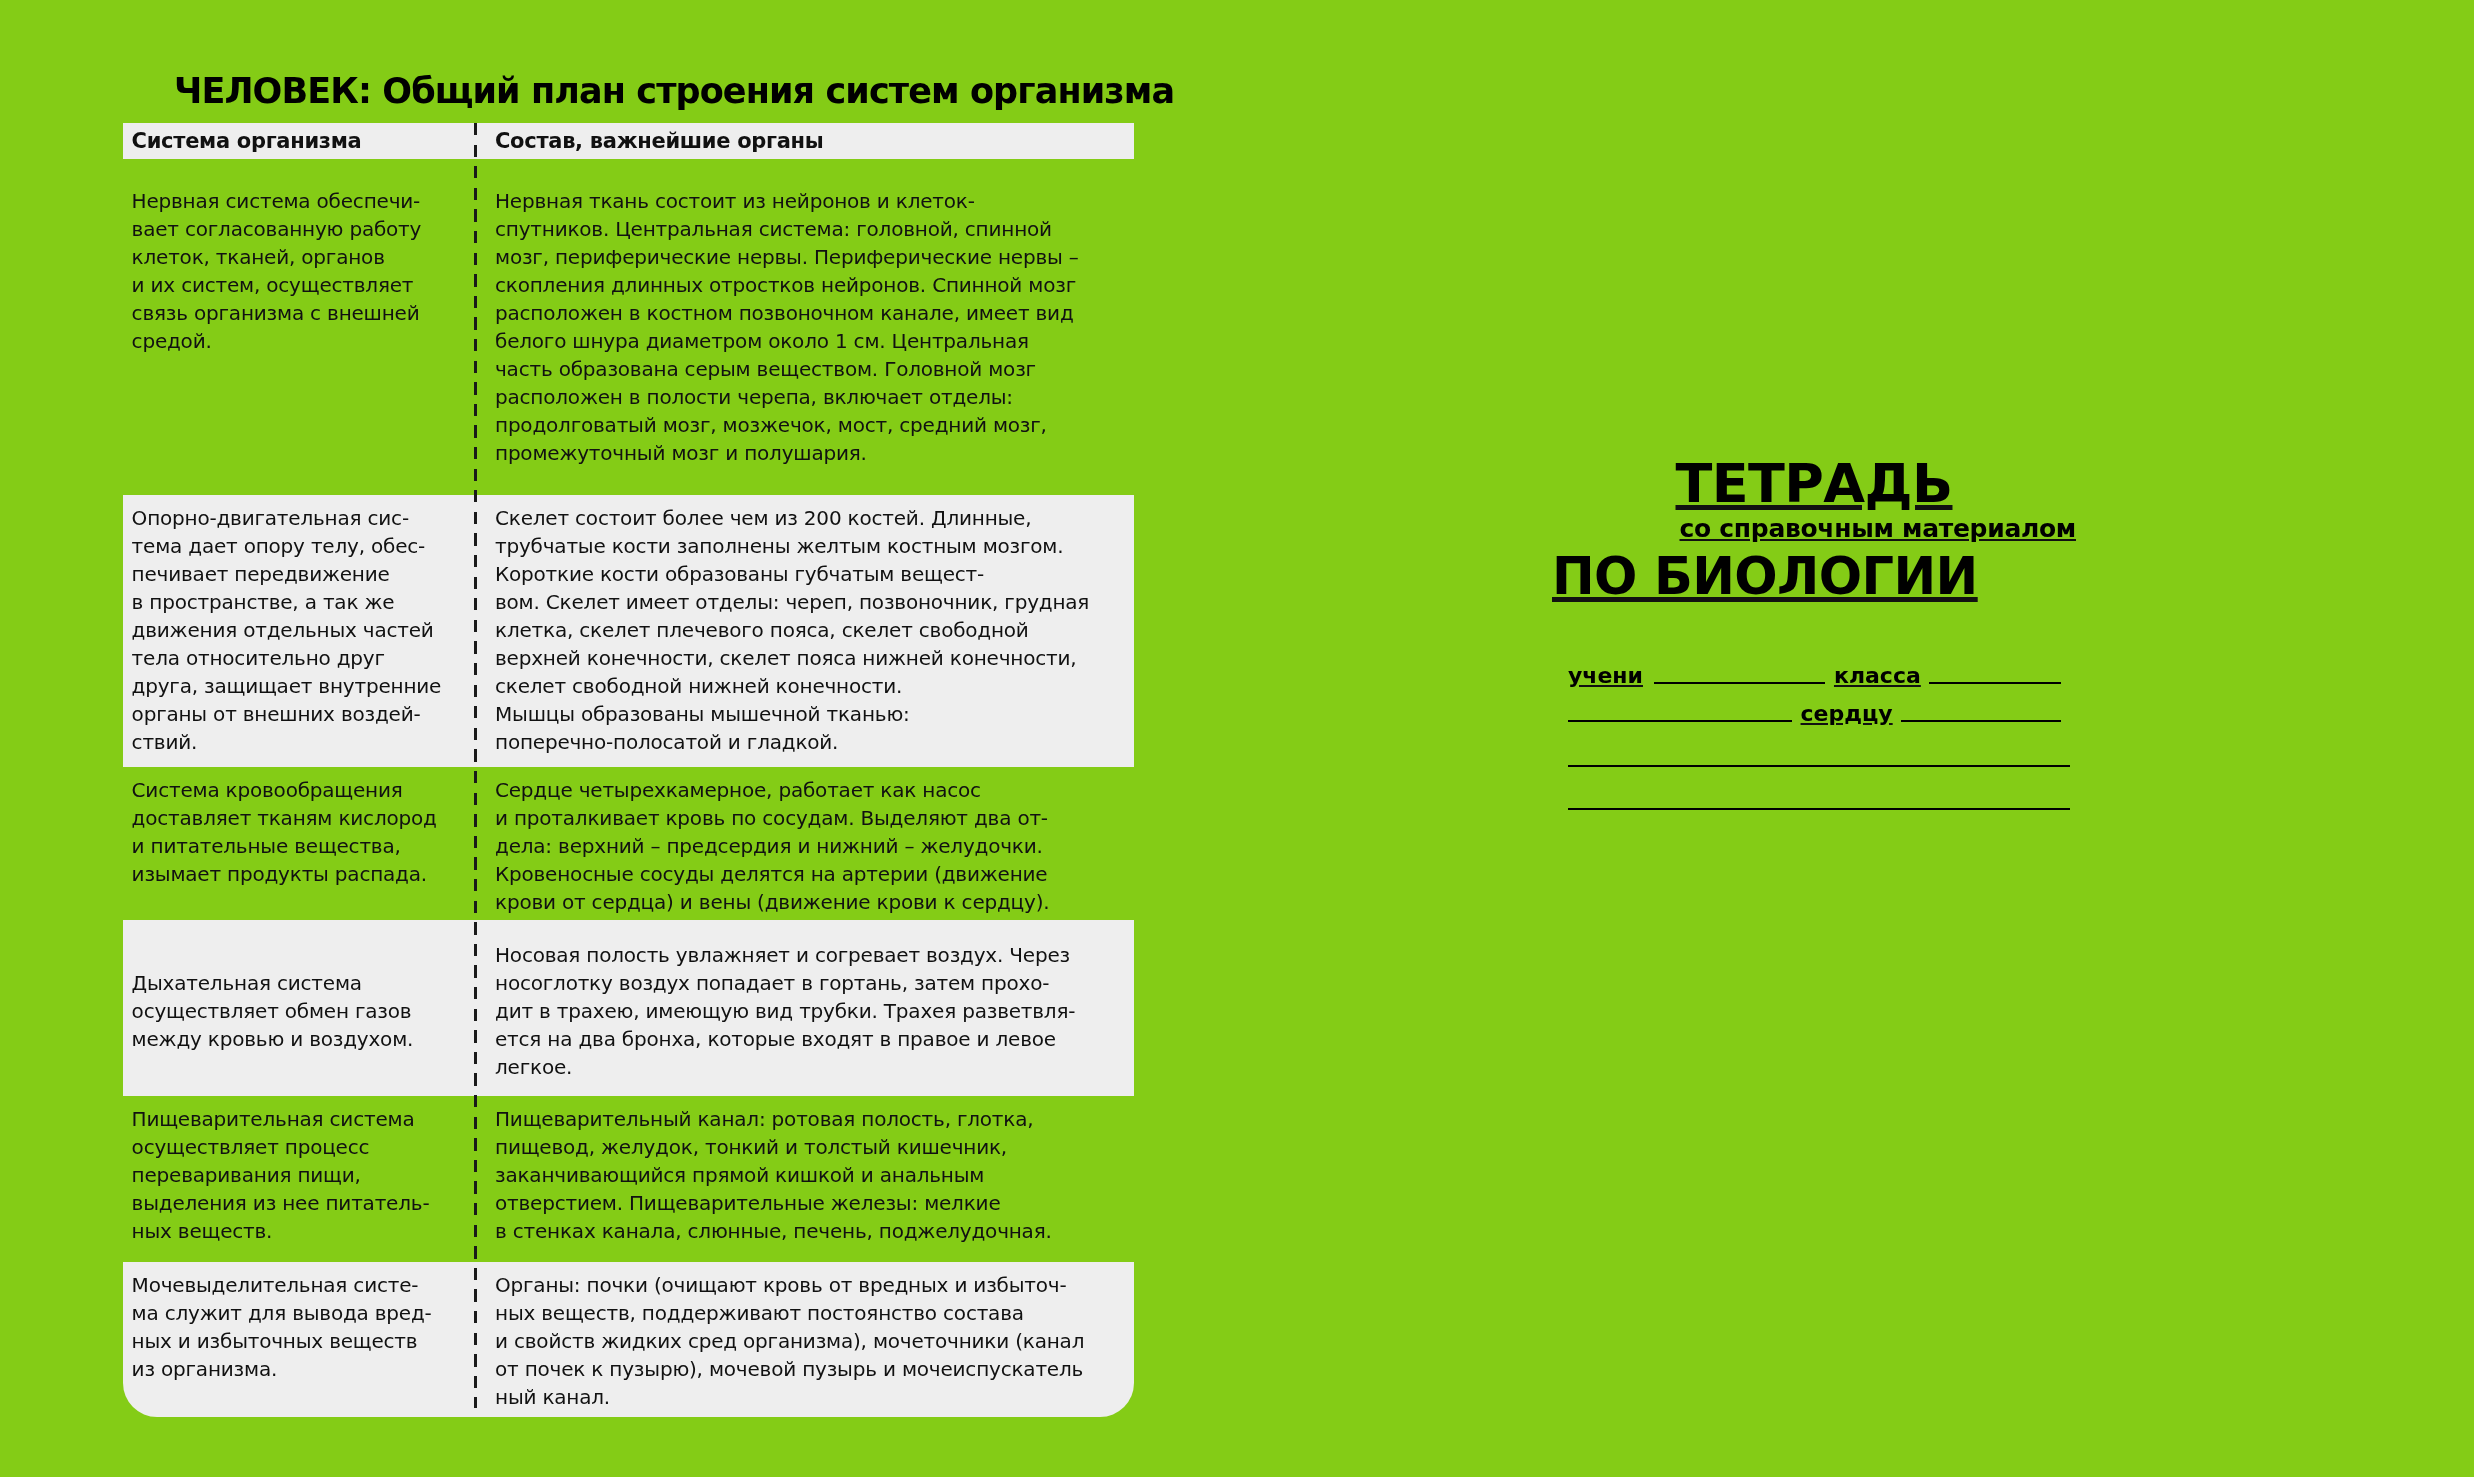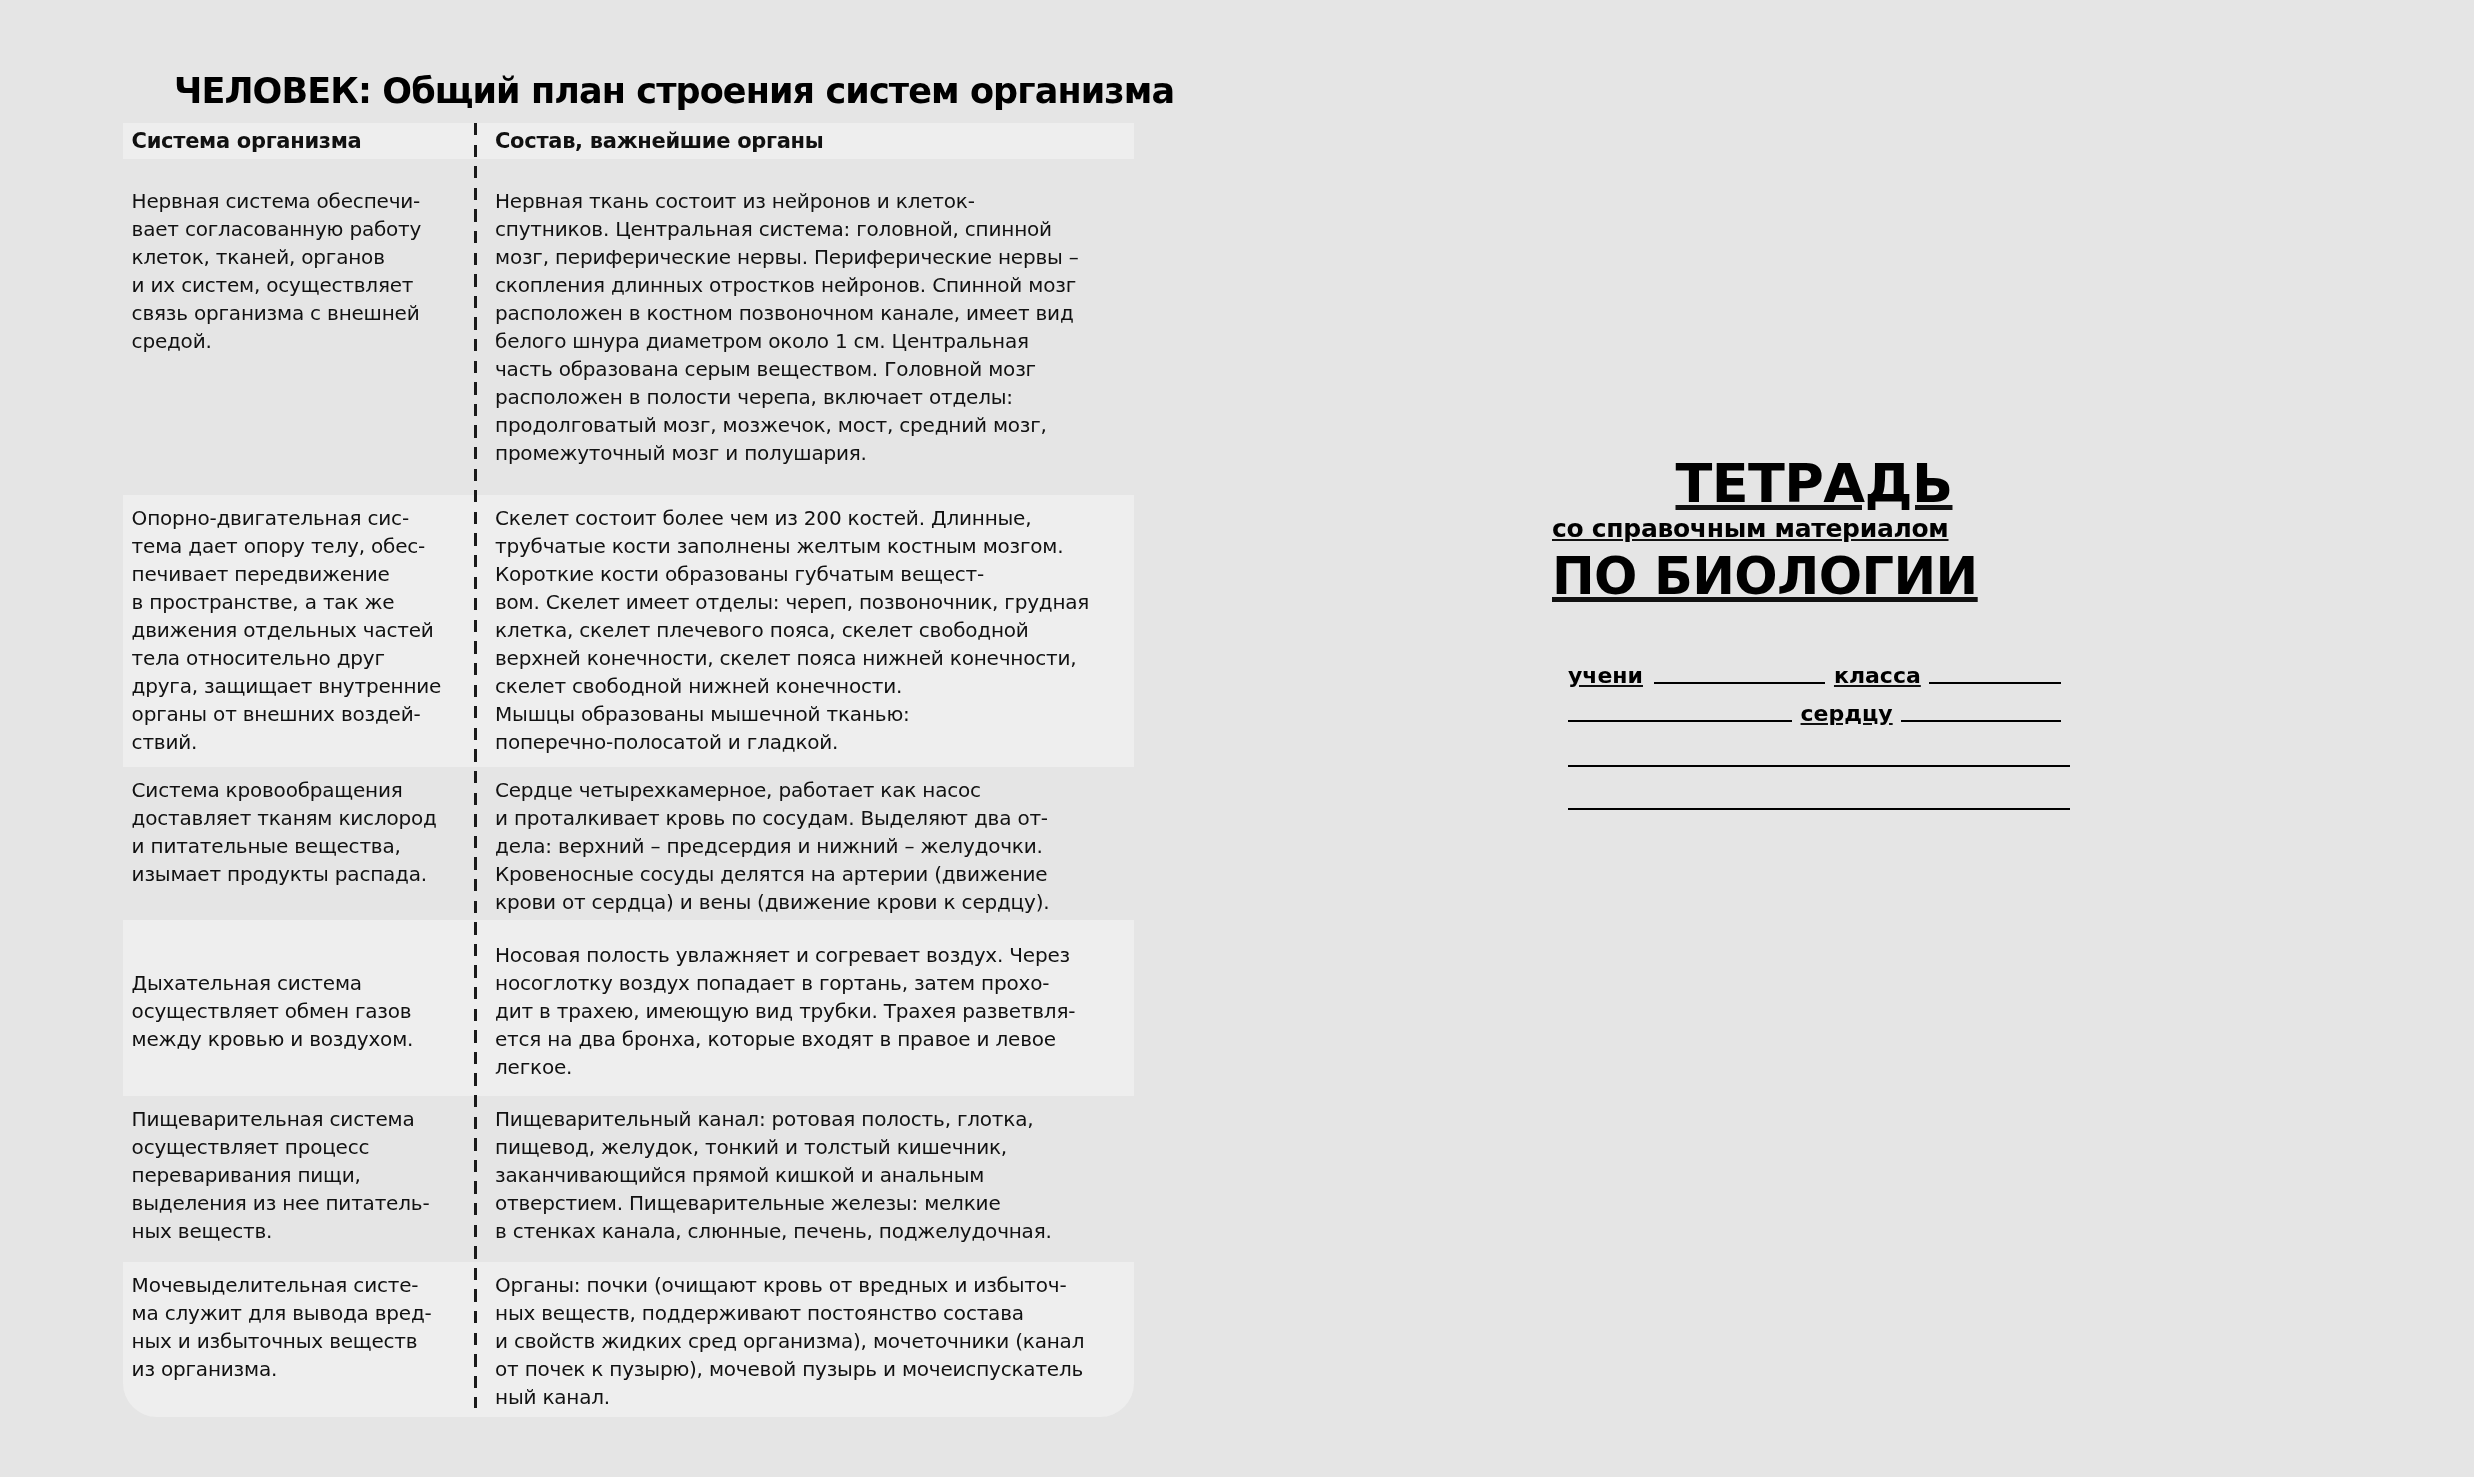--- a/index.html
+++ b/index.html
@@ -8,21 +8,21 @@
     --text: #111111;
   }
   * { margin: 0; padding: 0; box-sizing: border-box; }
   html, body {
     width: 2475px; height: 1478px;
     background: #ffffff;
     font-family: "DejaVu Sans", sans-serif;
     color: var(--text);
     overflow: hidden;
   }
-  .page { position: relative; width: 2475px; height: 1478px; background: #e5e5e5; }
+  .page { position: relative; width: 2475px; height: 1478px; background: #84cc16; }
 
   
   .doc-title {
     position: absolute; left: 174px; top: 71px;
     font-size: 35px; font-weight: bold; letter-spacing: -0.9px;
     color: #000;
     white-space: nowrap;
   }
   .systems-table {
     position: absolute; left: 123px; top: 123px; width: 1011px;
@@ -57,21 +57,21 @@
   
   .cover {
     position: absolute; left: 1552px; top: 455px; width: 524px; text-decoration: underline;
   }
   .cover-title {
     text-align: center; font-weight: bold;
     font-size: 54px; line-height: 1.08; letter-spacing: -0.6px;
     color: #000;
   }
   .cover-subtitle {
-    text-align: left; font-weight: bold;
+    text-align: right; font-weight: bold;
     font-size: 25px; line-height: 1.3; letter-spacing: -0.3px;
     color: #000;
   }
   .cover-subject {
     text-align: left; font-weight: bold;
     font-size: 51px; line-height: 1.2; letter-spacing: -0.6px;
     color: #000;
   }
   .cover-form {
     margin-top: 54px; padding-left: 16px; padding-right: 6.2px;

